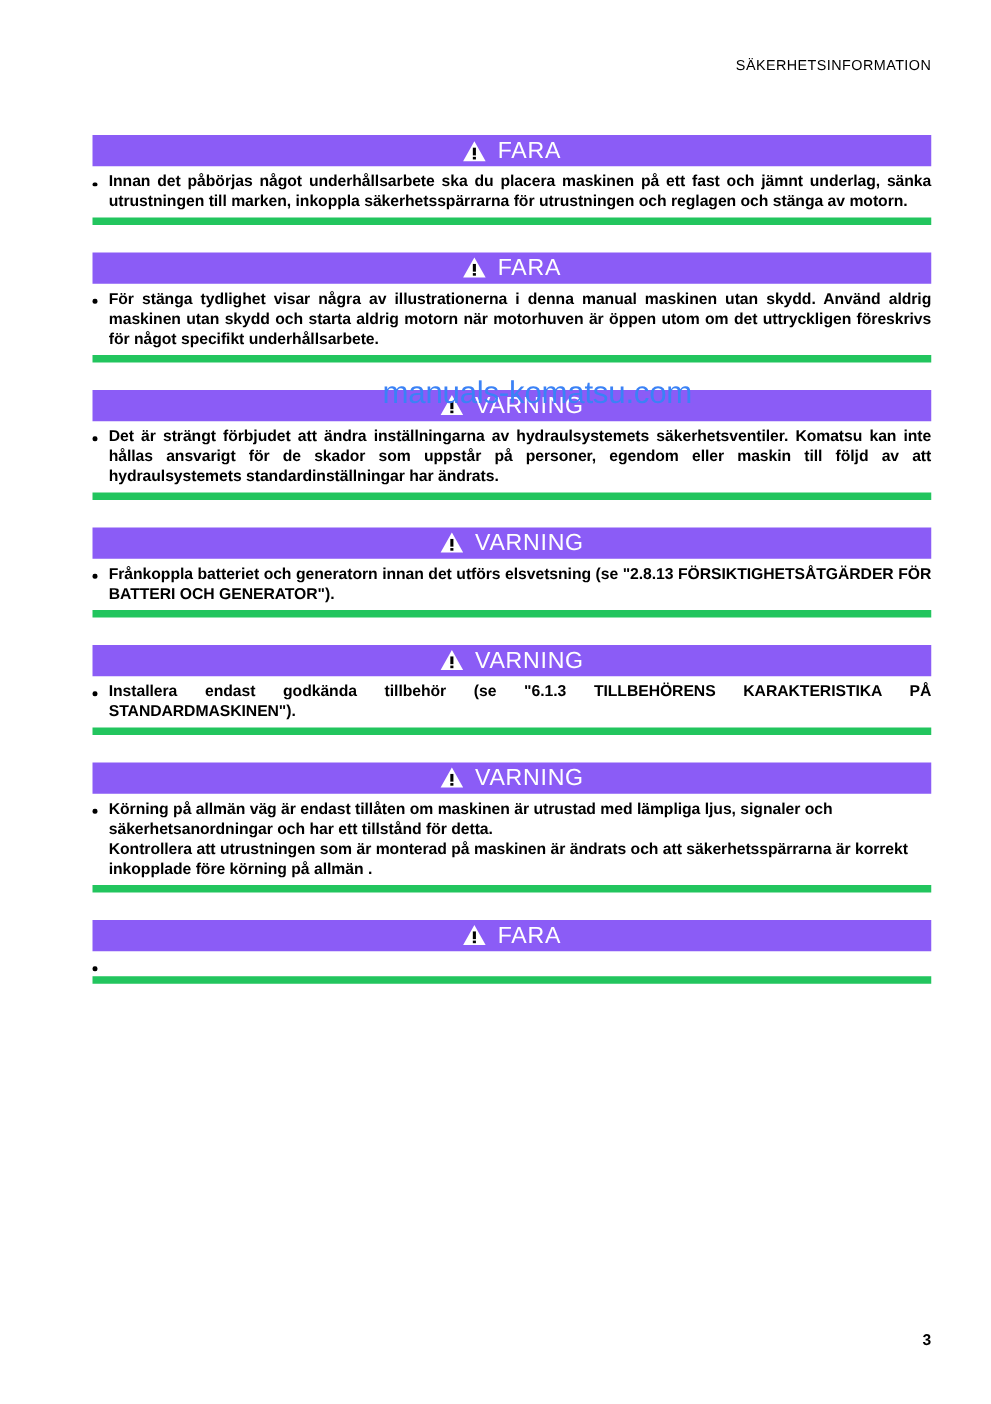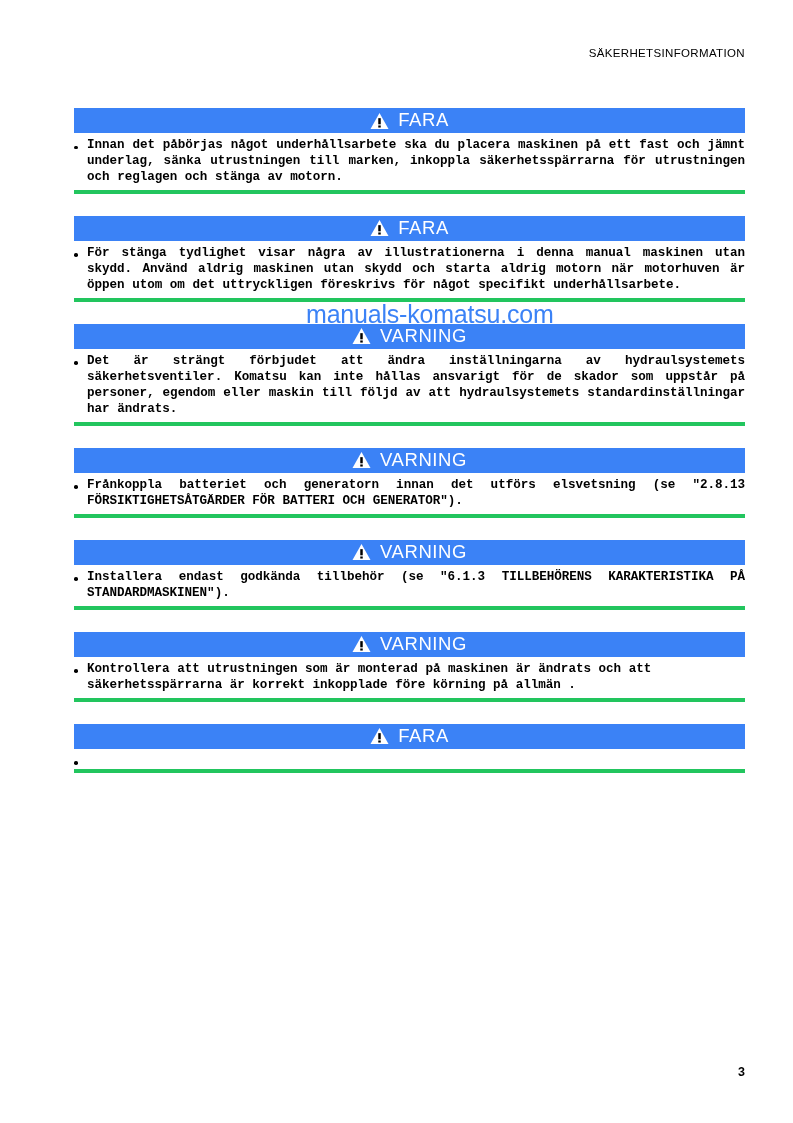--- a/index.html
+++ b/index.html
@@ -45,21 +45,21 @@
 
   
   .safety-block {
     margin-bottom: 22px;
   }
   .safety-block:last-of-type {
     margin-bottom: 0;
   }
 
   .banner {
-    background: #3b82f6;
+    background: #8b5cf6;
     height: 25px;
     display: flex;
     align-items: center;
     justify-content: center;
     gap: 9px;
   }
 
   .warn-icon {
     display: block;
     width: 19px;
@@ -70,22 +70,21 @@
   .banner-label {
     color: #ffffff;
     font-size: 18.5px;
     font-weight: 400;
     letter-spacing: 0.6px;
     line-height: 1;
   }
 
   .block-body {
     padding: 5px 0 4px 0;
-    border-bottom: 4px solid #22c55e;
-    font-family: Liberation Mono, monospace;
+    border-bottom: 6px solid #22c55e;
   }
 
   .bullet-row {
     display: flex;
     align-items: flex-start;
   }
 
   .bullet-dot {
     flex: 0 0 auto;
     width: 13px;
@@ -260,20 +259,21 @@
               <rect x="17.4" y="12" width="5.2" height="13" fill="#000000"></rect>
               <rect x="17.4" y="27.4" width="5.2" height="4.4" fill="#000000"></rect>
             </svg>
           </span>
           <span class="banner-label">VARNING</span>
         </div>
         <div class="block-body">
           <div class="bullet-row">
             <div class="bullet-dot"><span></span></div>
             <div class="bullet-text">
+              <span class="para nojust">Körning på allmän väg är endast tillåten om maskinen är utrustad med lämpliga ljus, signaler och säkerhetsanordningar och har ett tillstånd för detta.</span>
               <span class="para nojust">Kontrollera att utrustningen som är monterad på maskinen är ändrats och att säkerhetsspärrarna är korrekt inkopplade före körning på allmän .</span>
             </div>
           </div>
         </div>
       </div>
       <div class="safety-block">
         <div class="banner">
           <span style="display: flex;">
             <svg class="warn-icon" viewBox="0 0 40 36" xmlns="http://www.w3.org/2000/svg" aria-hidden="true">
               <polygon points="20,1 39,35 1,35" fill="#ffffff"></polygon>

